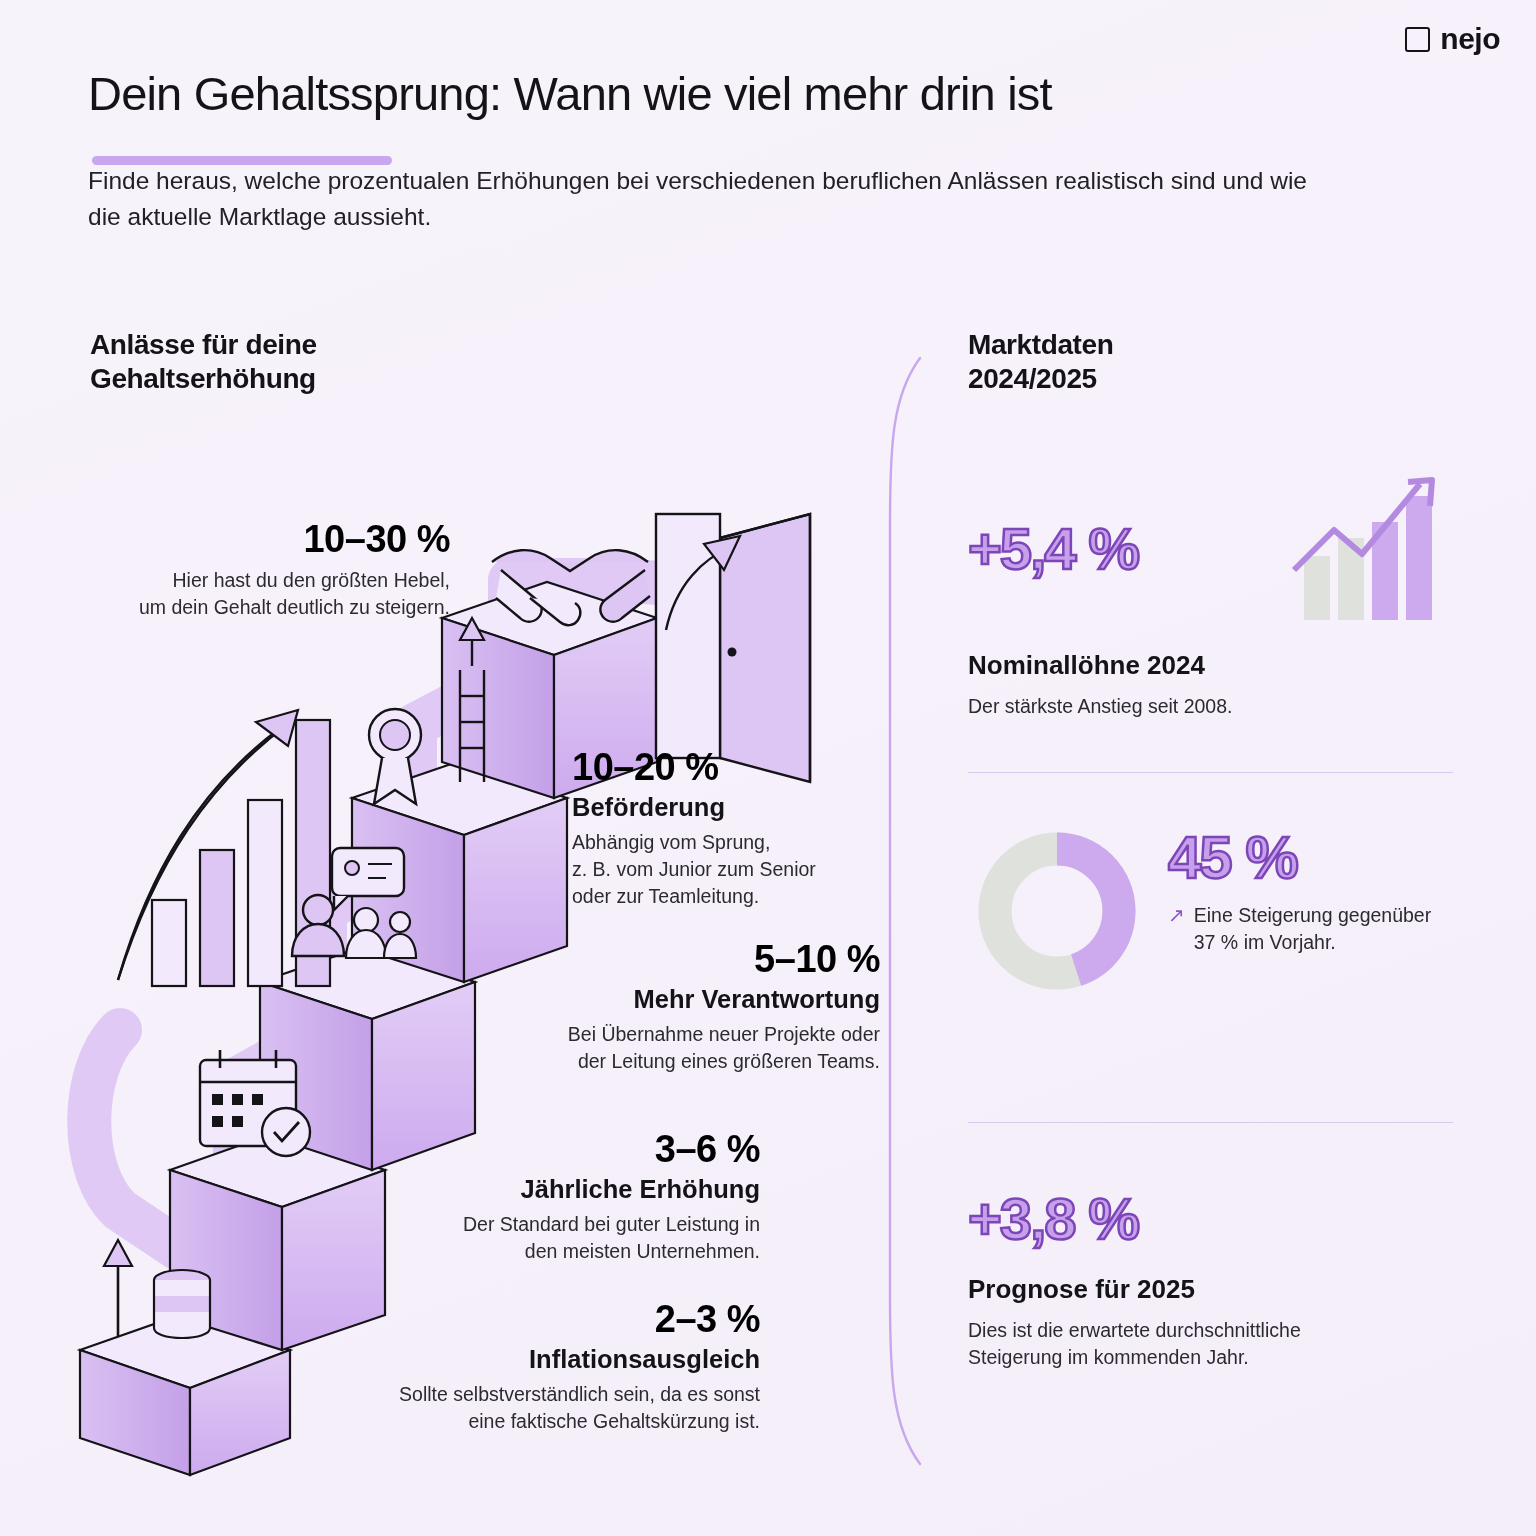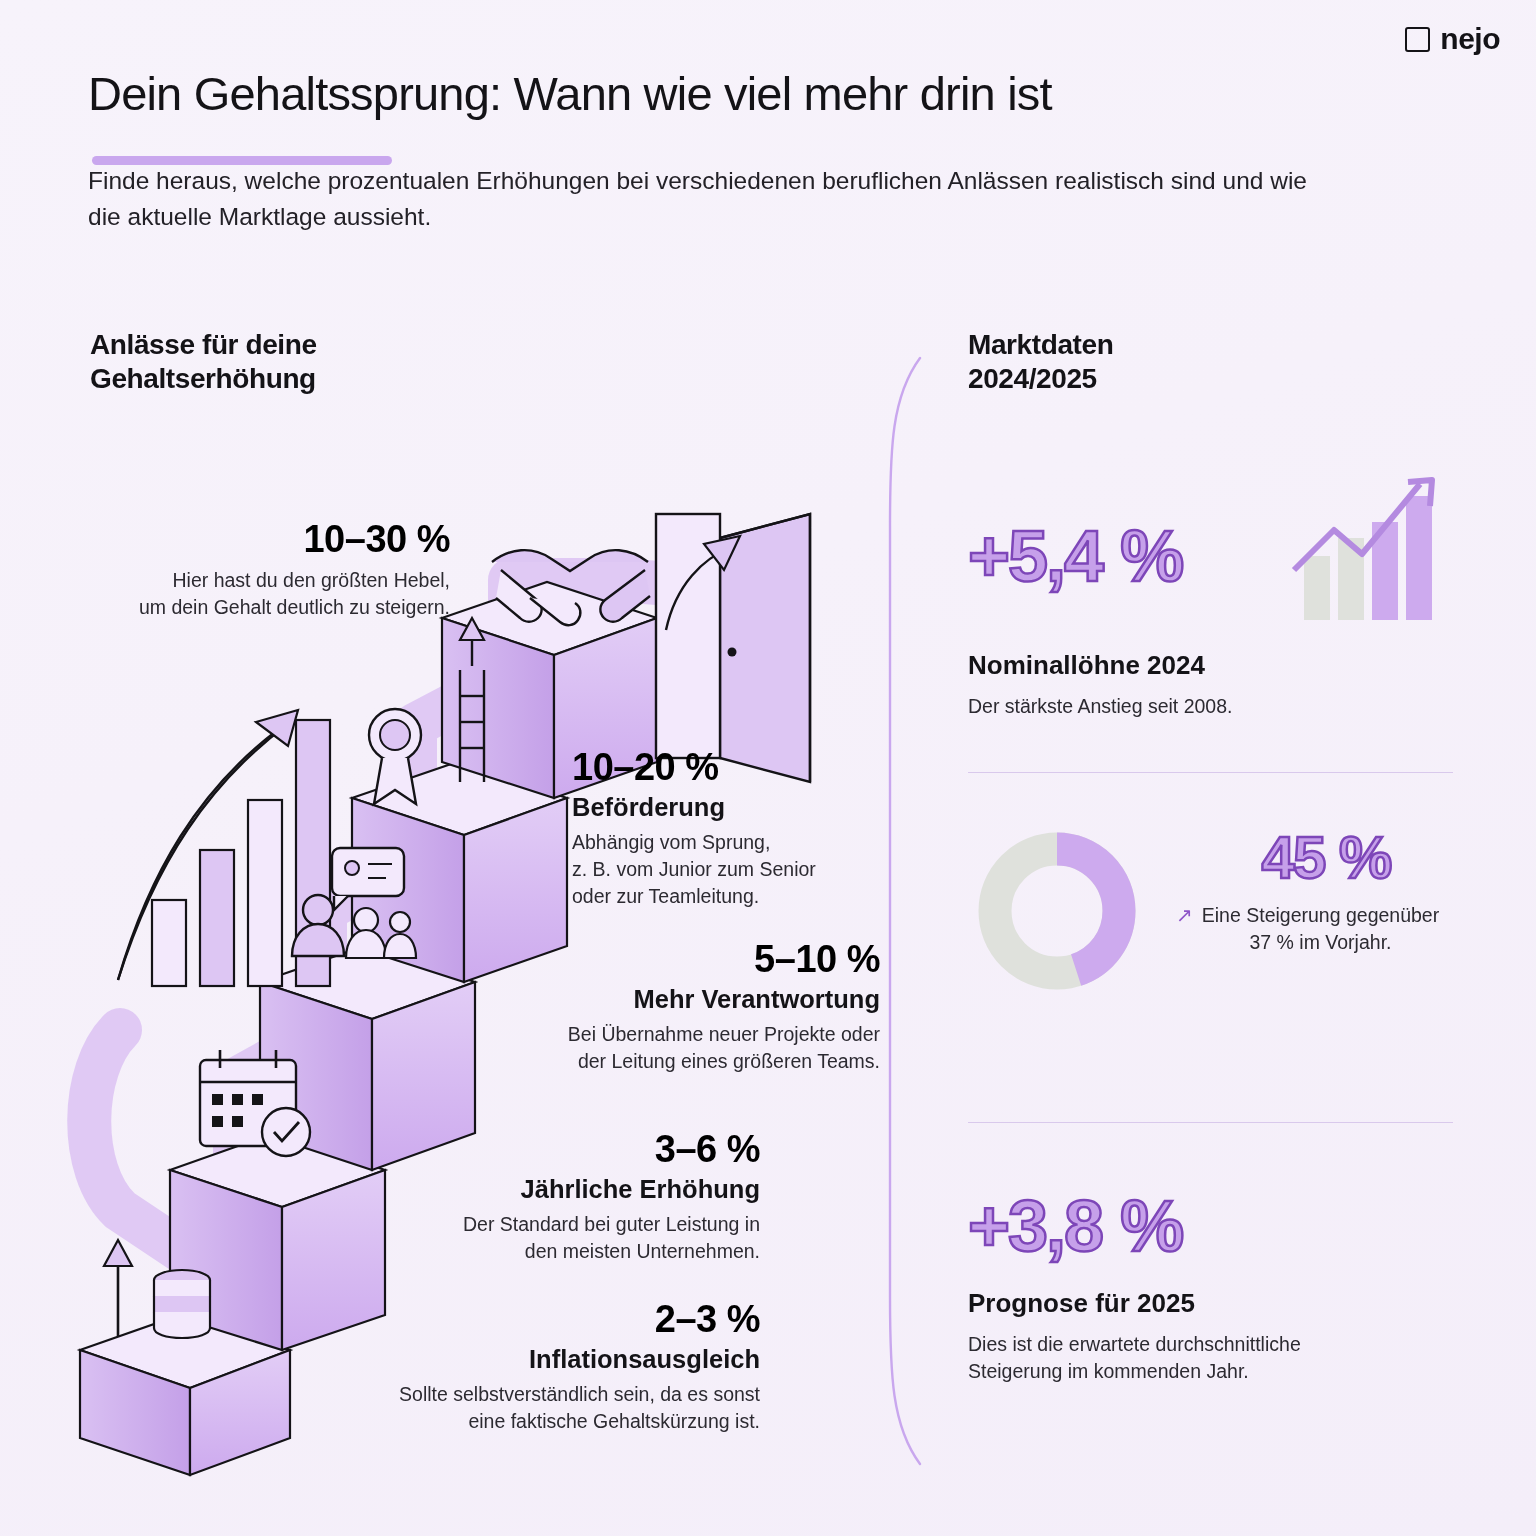--- a/index.html
+++ b/index.html
@@ -135,21 +135,21 @@
 
   #step-wechsel { left: 50px; top: 520px; width: 400px; }
   #step-befoerderung { left: 572px; top: 748px; width: 330px; }
   #step-verantwortung { left: 480px; top: 940px; width: 400px; }
   #step-jaehrlich { left: 390px; top: 1130px; width: 370px; }
   #step-inflation { left: 290px; top: 1300px; width: 470px; }
 
   
   .market-item { position: absolute; }
   .big-stat {
-    font-size: 72px;
+    font-size: 58px;
     font-weight: bold;
     letter-spacing: -2px;
     color: #c6a0ea;
     -webkit-text-stroke: 2.5px #7d46b8;
     line-height: 1;
   }
   .stat-title {
     font-size: 26px;
     font-weight: bold;
     color: #141317;
@@ -179,24 +179,23 @@
   #market-2 { left: 968px; top: 818px; width: 500px; }
   #market-2 .donut-wrap {
     position: absolute;
     left: 0;
     top: 4px;
     width: 178px;
     height: 178px;
   }
   #market-2 .m2-text {
     position: absolute;
-    left: 208px;
+    left: 200px;
     top: 10px;
     width: 300px;
-    text-align: center;
   }
   #market-2 .big-stat { font-size: 60px; }
   #market-2 .stat-title { margin-top: 18px; }
   .arrow-note {
     display: flex;
     gap: 9px;
     margin-top: 14px;
     align-items: flex-start;
   }
   .arrow-note .arrow-glyph {

